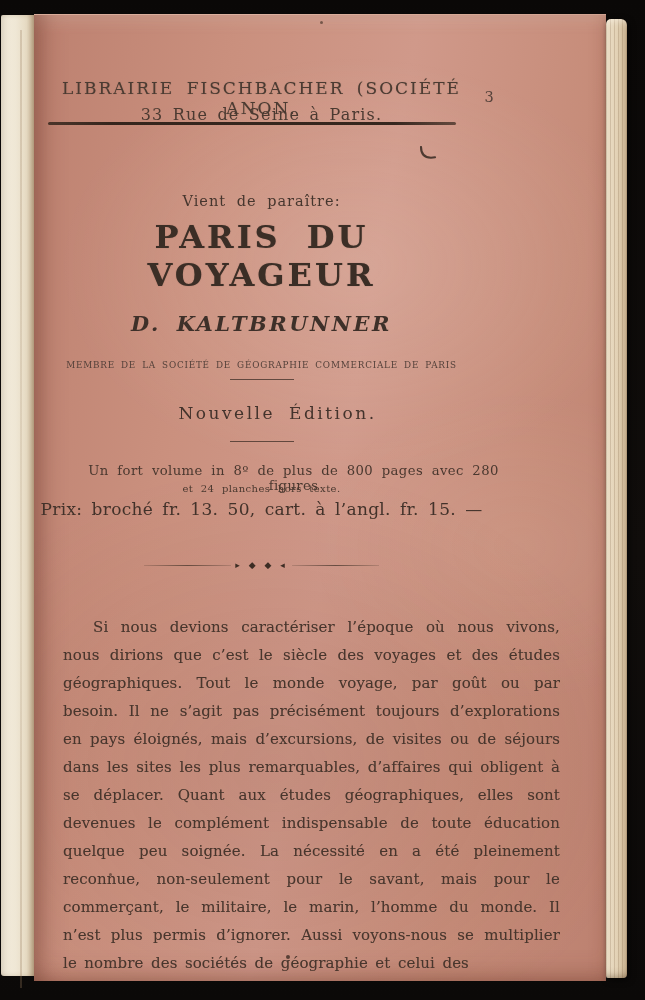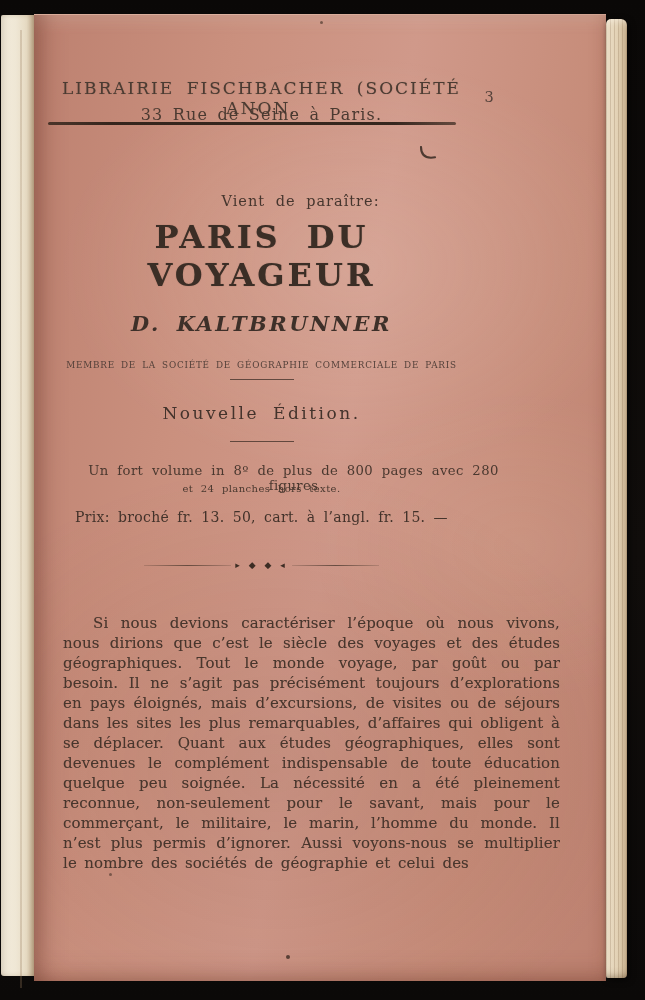--- a/index.html
+++ b/index.html
@@ -47,41 +47,41 @@
   .centered-col{position:absolute;left:0;width:455px;text-align:center;color:#46362e;}
   .pub-line{top:63px;font-size:17px;letter-spacing:2px;word-spacing:5px;color:#4b3b32;
     text-shadow:0 0 1px rgba(75,59,50,.35);}
   .addr-line{top:90px;font-size:16px;letter-spacing:1.2px;word-spacing:3px;color:#4b3a31;}
   .folio{position:absolute;left:440px;top:74px;width:30px;text-align:center;
     font-size:14.5px;color:#55423a;}
   .header-rule{position:absolute;left:14px;top:107px;width:408px;height:3px;
     background:linear-gradient(to right,rgba(55,40,30,.85),rgba(45,32,24,.95) 15%,rgba(45,32,24,.95) 85%,rgba(55,40,30,.7));
     border-radius:2px;}
   .pen-mark{position:absolute;left:384px;top:131px;width:22px;height:16px;}
-  .announce{top:178px;font-size:14.5px;letter-spacing:1px;word-spacing:5px;margin-left:39px;}
+  .announce{top:178px;font-size:14.5px;letter-spacing:1px;word-spacing:5px;}
   .book-title{top:203px;font-size:32px;font-weight:bold;letter-spacing:3px;word-spacing:12px;
     color:#3b2e26;text-shadow:0 0 1px rgba(59,46,38,.4);}
   .byline{top:270px;font-size:10.5px;letter-spacing:2.5px;color:#4e3d34;}
   .author{top:296px;font-size:21px;font-weight:bold;letter-spacing:2.5px;word-spacing:6px;color:#3e3029;font-style:italic;}
   .affiliation{top:345px;font-size:8.8px;letter-spacing:.8px;word-spacing:2.5px;color:#54413a;}
   .small-rule{position:absolute;left:196px;width:64px;height:1px;background:rgba(62,46,38,.75);}
   .rule-1{top:364px;}
   .rule-2{top:426px;}
-  .edition{top:388px;font-size:17px;letter-spacing:2.5px;word-spacing:6px;color:#43332c;}
+  .edition{top:388px;font-size:17px;letter-spacing:2.5px;word-spacing:6px;color:#43332c;margin-left:16px;}
   .format-line1{top:448px;font-size:13.2px;letter-spacing:.4px;word-spacing:4px;color:#4a382f;padding-left:32px;}
   .format-line2{top:468px;font-size:10px;letter-spacing:.4px;word-spacing:4px;color:#4a382f;}
-  .price-line{top:494px;font-size:14px;letter-spacing:.3px;word-spacing:3.5px;color:#42322a;}
+  .price-line{top:484px;font-size:17px;letter-spacing:.3px;word-spacing:3.5px;color:#42322a;}
   .ornament{position:absolute;left:110px;top:542px;width:235px;height:16px;
     display:flex;align-items:center;justify-content:center;color:#3c2d24;}
   .ornament::before,.ornament::after{content:"";flex:1;height:1px;
     background:linear-gradient(to right,rgba(70,52,42,.2),rgba(70,52,42,.75),rgba(70,52,42,.2));}
   .ornament .glyphs{font-family:"DejaVu Sans",sans-serif;font-size:9px;letter-spacing:3px;
     padding:0 4px;white-space:nowrap;}
   .body-par{position:absolute;left:29px;top:598px;width:497px;
-    font-size:15px;line-height:20px;text-align:justify;text-indent:30px;
+    font-size:15px;line-height:28px;text-align:justify;text-indent:30px;
     word-spacing:2.6px;letter-spacing:.1px;color:#48362d;
     text-shadow:0 0 .5px rgba(72,54,45,.3);}
 </style>
 </head>
 <body style="--page-pink: #ca907e; --page-edge-cream: #efe7d5; --ink: #46362e; --bg-black: #0d0a08;">
 
 <div class="photo-frame"></div>
 
 <div class="under-page-edge">
   <div class="under-page-crease"></div>

